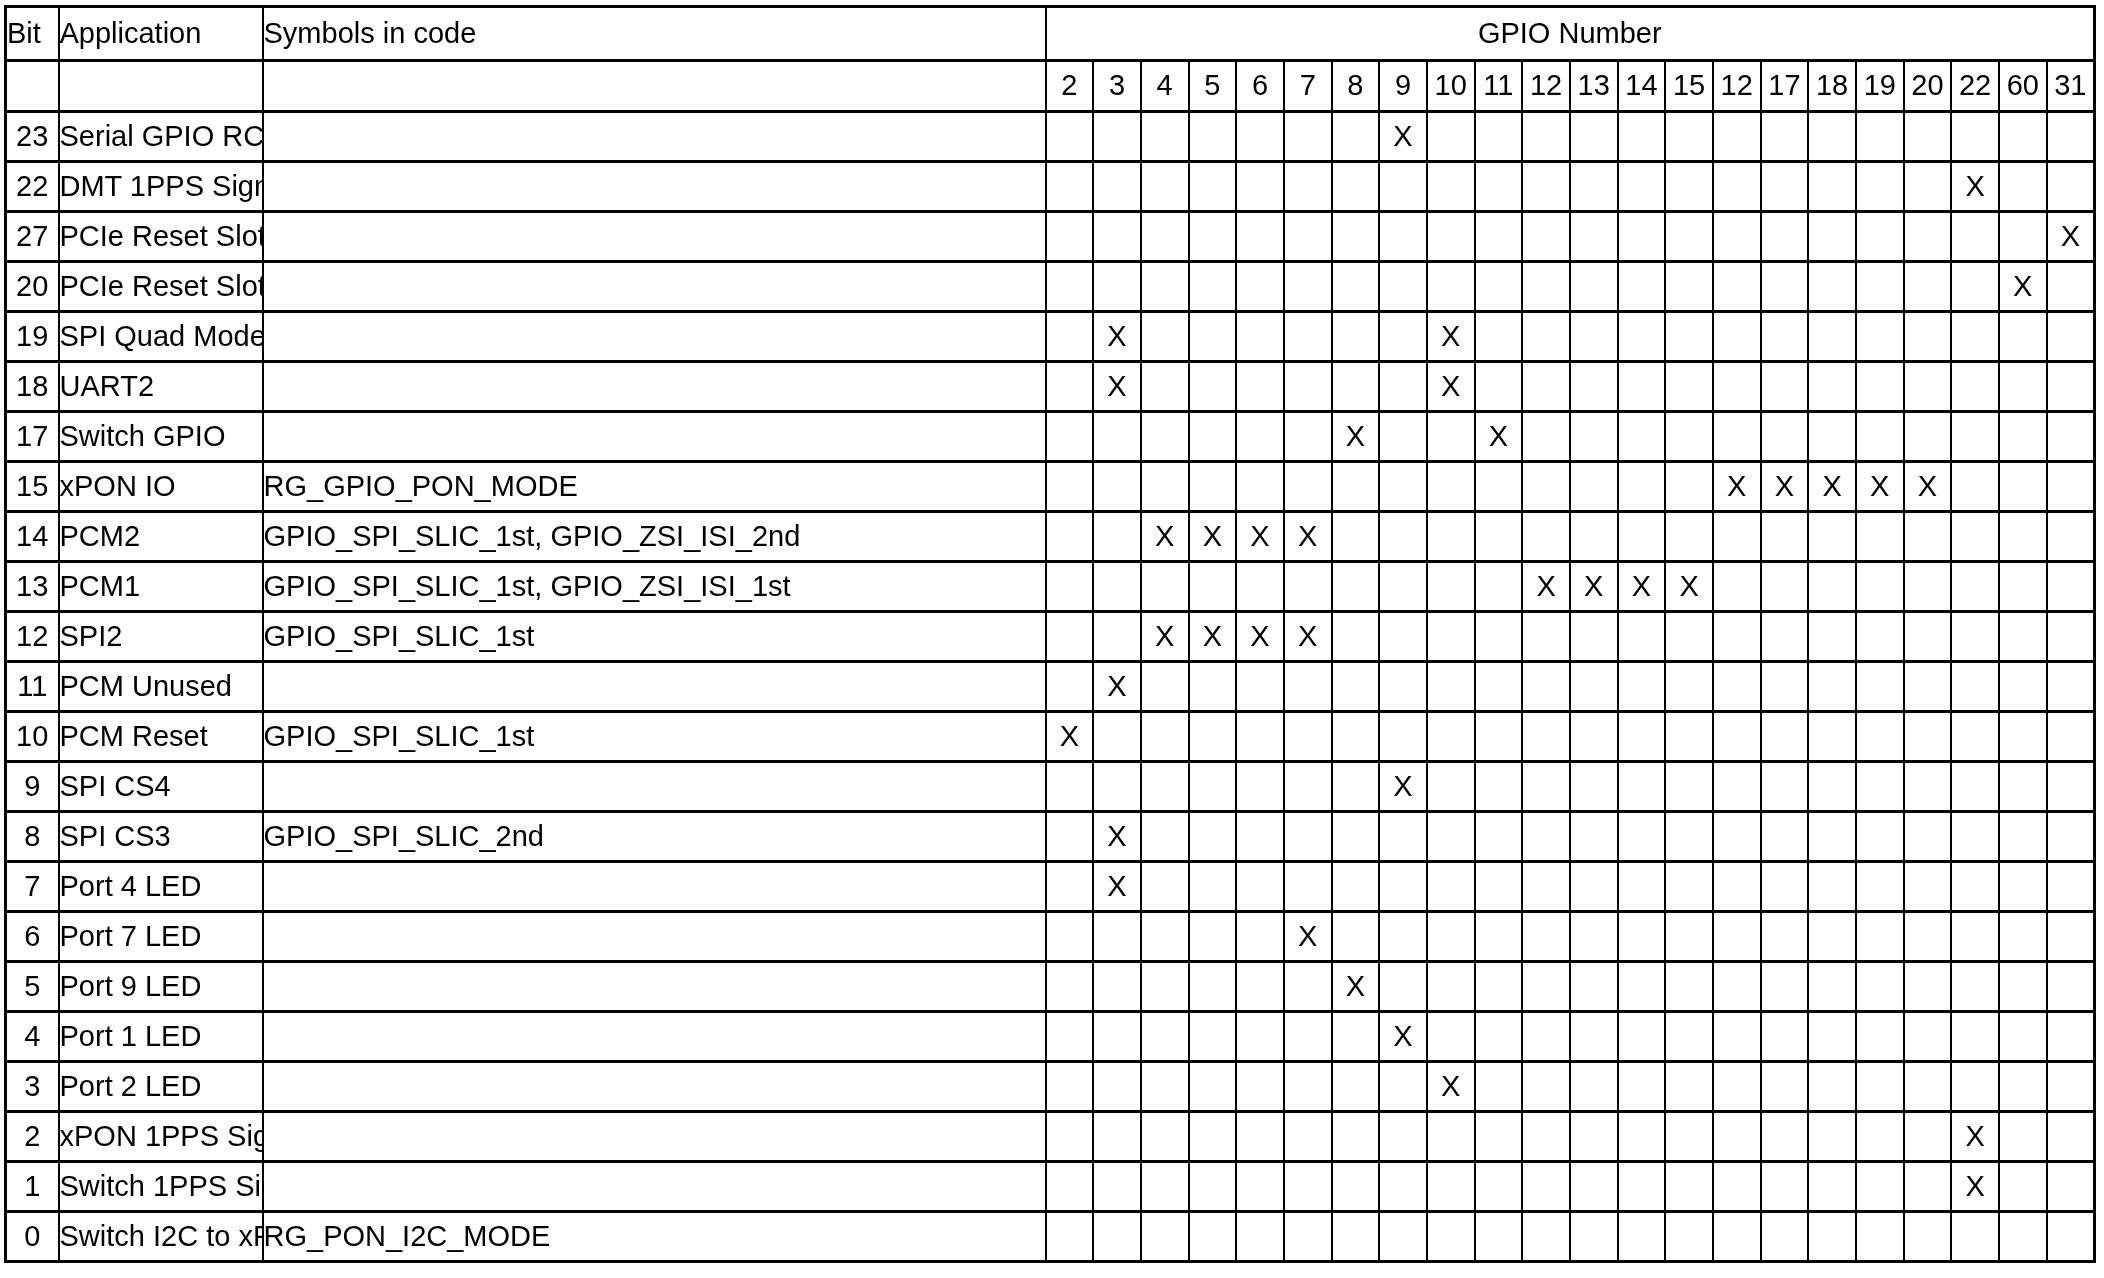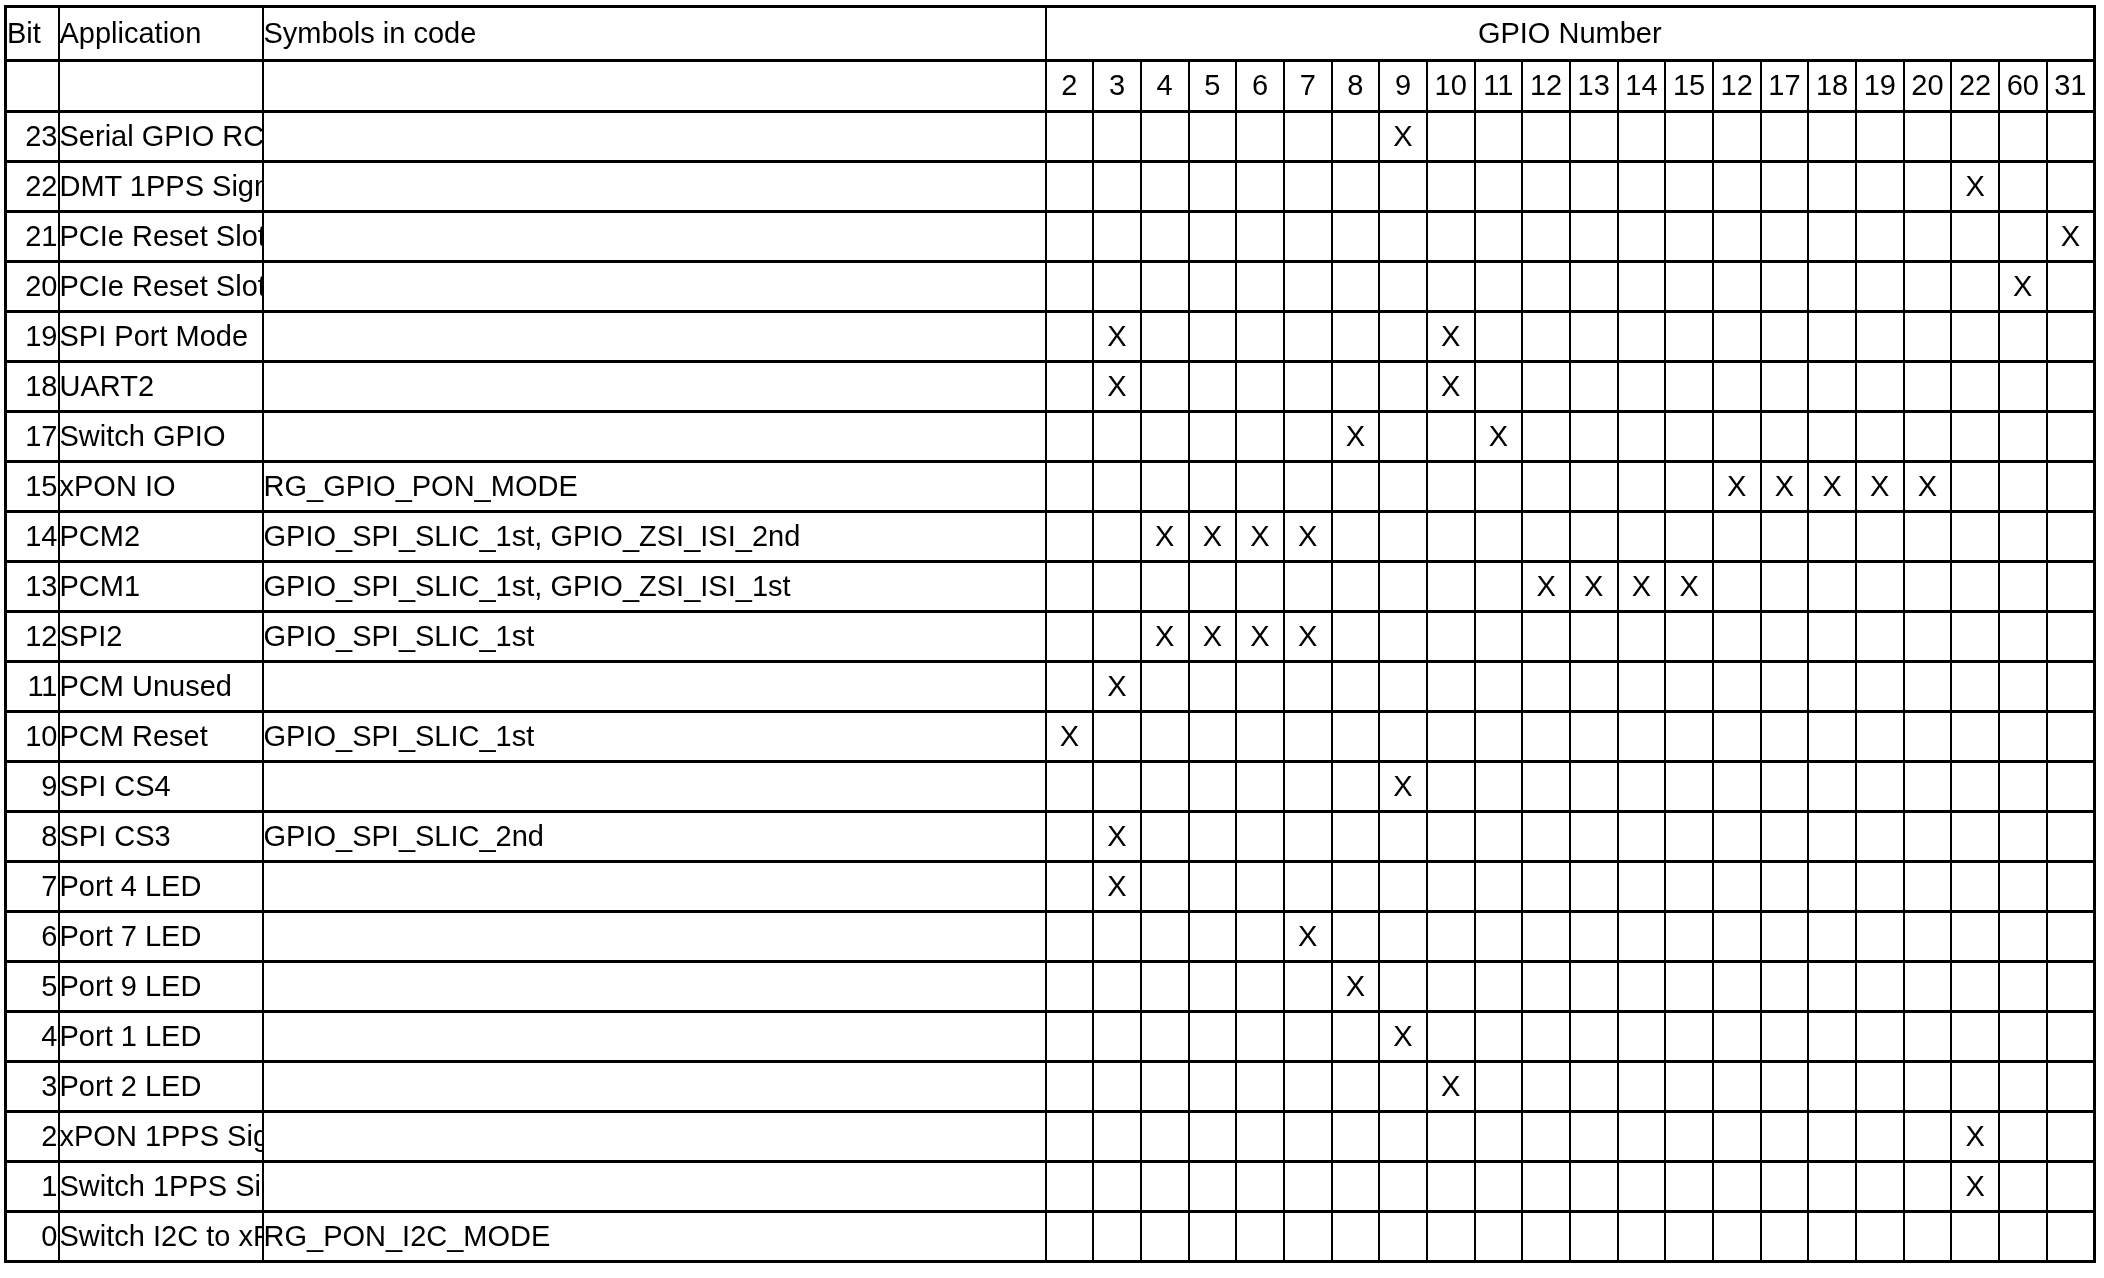--- a/index.html
+++ b/index.html
@@ -30,21 +30,21 @@
     padding: 0;
     overflow: hidden;
     white-space: nowrap;
     background: #ffffff;
     vertical-align: middle;
   }
   table.gpio-table { border: 3px solid #000000; }
   tr.header-row-1 { height: 54px; }
   tr.header-row-2 { height: 51px; }
   tbody tr { height: 50px; }
-  td.bit-cell   { text-align: right;  padding-right: 7px; }
+  td.bit-cell   { text-align: center;  padding-right: 7px; }
   td.text-cell  { text-align: left;   padding-left: 8px; }
   td.gpio-group { text-align: center; margin-top: 44px; }
   td.gpio-col   { text-align: center; }
   td.x-cell     { text-align: center; }
   td.shaded     { background: #ebebeb; }
 </style>
 </head>
 <body>
 
 <div class="page">
@@ -160,21 +160,21 @@
           <td class="x-cell shaded"></td>
           <td class="x-cell"></td>
           <td class="x-cell shaded"></td>
           <td class="x-cell"></td>
           <td class="x-cell shaded"></td>
           <td class="x-cell">X</td>
           <td class="x-cell shaded"></td>
           <td class="x-cell"></td>
         </tr>
         <tr>
-          <td class="bit-cell">21</td>
+          <td class="bit-cell">27</td>
           <td class="text-cell">PCIe Reset Slot 1</td>
           <td class="text-cell"></td>
           <td class="x-cell shaded"></td>
           <td class="x-cell"></td>
           <td class="x-cell shaded"></td>
           <td class="x-cell"></td>
           <td class="x-cell shaded"></td>
           <td class="x-cell"></td>
           <td class="x-cell shaded"></td>
           <td class="x-cell"></td>
@@ -215,21 +215,21 @@
           <td class="x-cell"></td>
           <td class="x-cell shaded"></td>
           <td class="x-cell"></td>
           <td class="x-cell shaded"></td>
           <td class="x-cell"></td>
           <td class="x-cell shaded">X</td>
           <td class="x-cell"></td>
         </tr>
         <tr>
           <td class="bit-cell">19</td>
-          <td class="text-cell">SPI Port Mode</td>
+          <td class="text-cell">SPI Quad Mode</td>
           <td class="text-cell"></td>
           <td class="x-cell shaded"></td>
           <td class="x-cell">X</td>
           <td class="x-cell shaded"></td>
           <td class="x-cell"></td>
           <td class="x-cell shaded"></td>
           <td class="x-cell"></td>
           <td class="x-cell shaded"></td>
           <td class="x-cell"></td>
           <td class="x-cell shaded">X</td>

